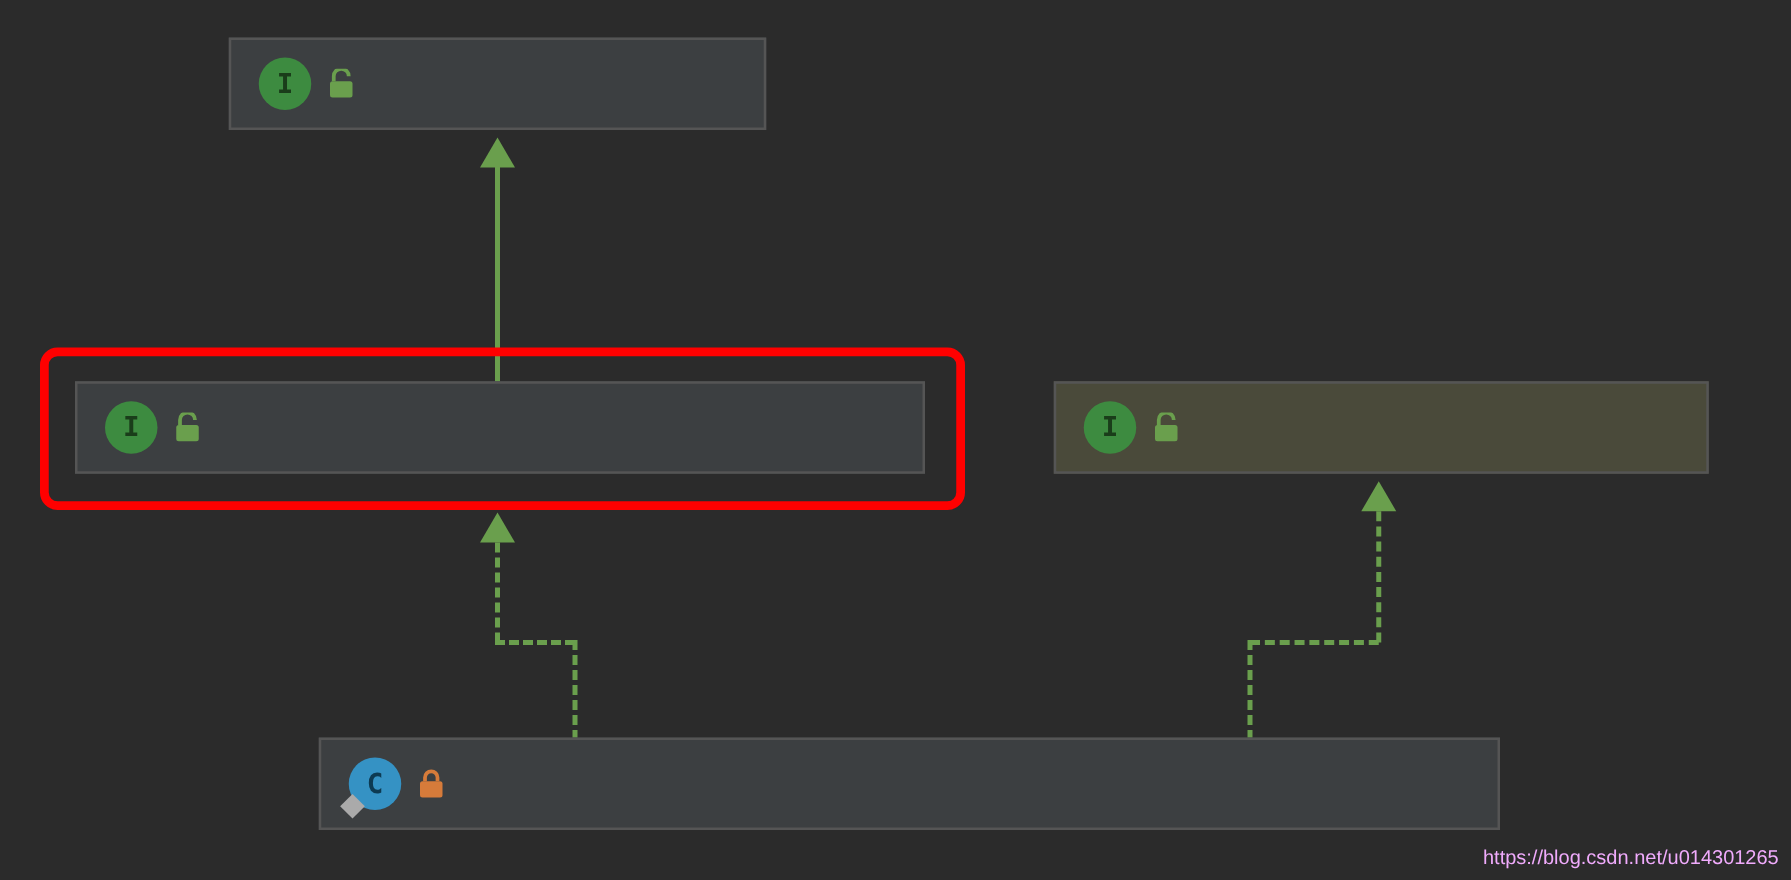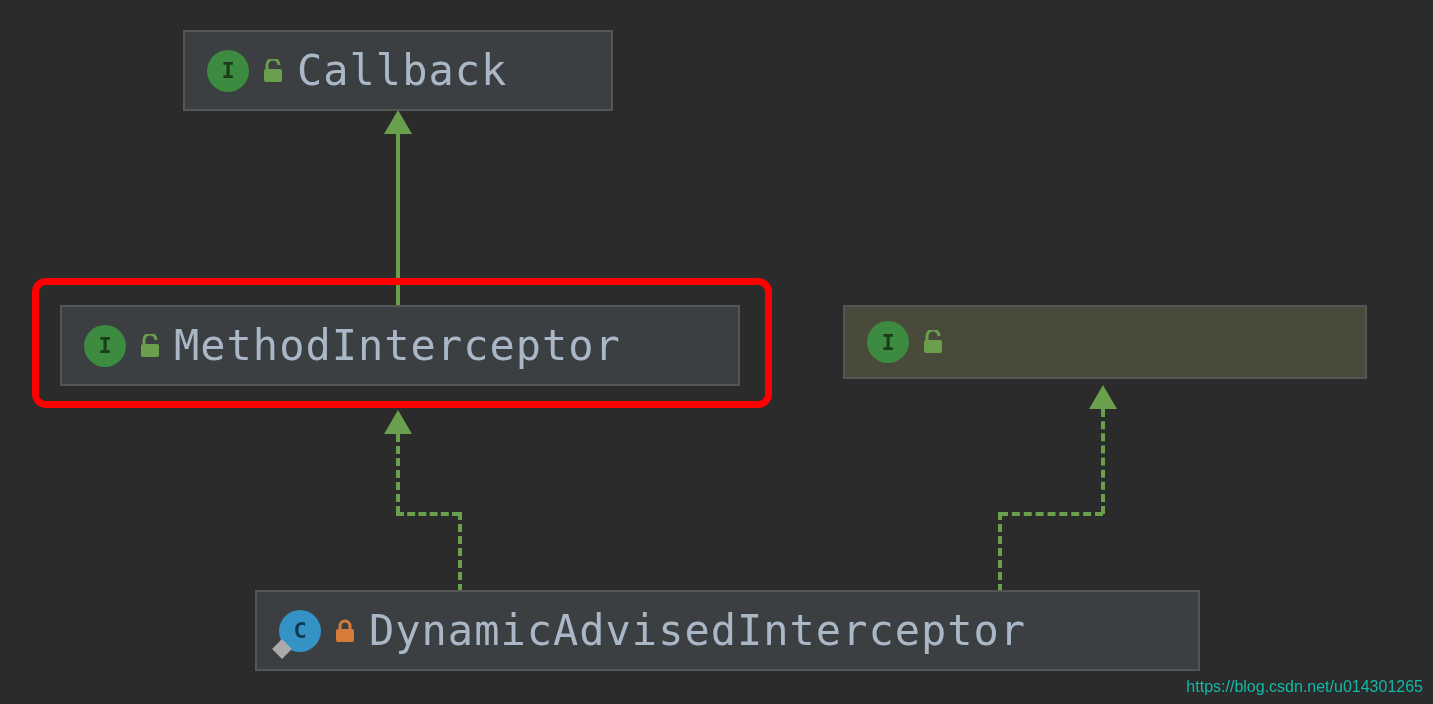--- a/index.html
+++ b/index.html
@@ -89,53 +89,51 @@
     border-left: 4px dashed #6a9f4d;
   }
   .dashed-h {
     position: absolute;
     border-top: 4px dashed #6a9f4d;
   }
   .watermark {
     position: absolute;
     right: 10px;
     bottom: 8px;
-    color: #14b8a6;
+    color: #f0abfc;
     font-size: 16px;
     font-family: sans-serif;
   }
 </style>
 </head>
 <body>
 
 <div class="node" style="left:183px; top:30px; width:430px;">
   <span class="type-icon interface">I</span>
   <span class="lock-icon">
     <svg width="20" height="24" viewBox="0 0 20 24">
         <path d="M4 10 V6 a6 6 0 0 1 12 0" fill="none" stroke="#6a9f4d" stroke-width="3"></path>
         <rect x="1" y="10" width="18" height="13" rx="2" fill="#6a9f4d"></rect>
       </svg>
   </span>
-  <span class="class-name">Callback</span>
 </div>
 
 <div class="arrow-head" style="left:384px; top:110px;"></div>
 <div class="arrow-line" style="left:396px; top:132px; width:4px; height:178px;"></div>
 
 <div class="highlight-box" style="left:32px; top:278px; width:740px; height:130px;"></div>
 
 <div class="node" style="left:60px; top:305px; width:680px;">
   <span class="type-icon interface">I</span>
   <span class="lock-icon">
     <svg width="20" height="24" viewBox="0 0 20 24">
         <path d="M4 10 V6 a6 6 0 0 1 12 0" fill="none" stroke="#6a9f4d" stroke-width="3"></path>
         <rect x="1" y="10" width="18" height="13" rx="2" fill="#6a9f4d"></rect>
       </svg>
   </span>
-  <span class="class-name">MethodInterceptor</span>
 </div>
 
 <div class="node selected" style="left:843px; top:305px; width:524px;">
   <span class="type-icon interface">I</span>
   <span class="lock-icon">
     <svg width="20" height="24" viewBox="0 0 20 24">
         <path d="M4 10 V6 a6 6 0 0 1 12 0" fill="none" stroke="#6a9f4d" stroke-width="3"></path>
         <rect x="1" y="10" width="18" height="13" rx="2" fill="#6a9f4d"></rect>
       </svg>
   </span>
@@ -155,16 +153,15 @@
   <span class="type-icon class">
     <span>C</span>
     <span class="final-mark"></span>
   </span>
   <span class="lock-icon">
     <svg width="20" height="24" viewBox="0 0 20 24">
         <path d="M5 10 V7 a5 5 0 0 1 10 0 V10" fill="none" stroke="#d67b3a" stroke-width="3"></path>
         <rect x="1" y="10" width="18" height="13" rx="2" fill="#d67b3a"></rect>
       </svg>
   </span>
-  <span class="class-name">DynamicAdvisedInterceptor</span>
 </div>
 
 <div class="watermark">https://blog.csdn.net/u014301265</div>
 
 </body></html>

